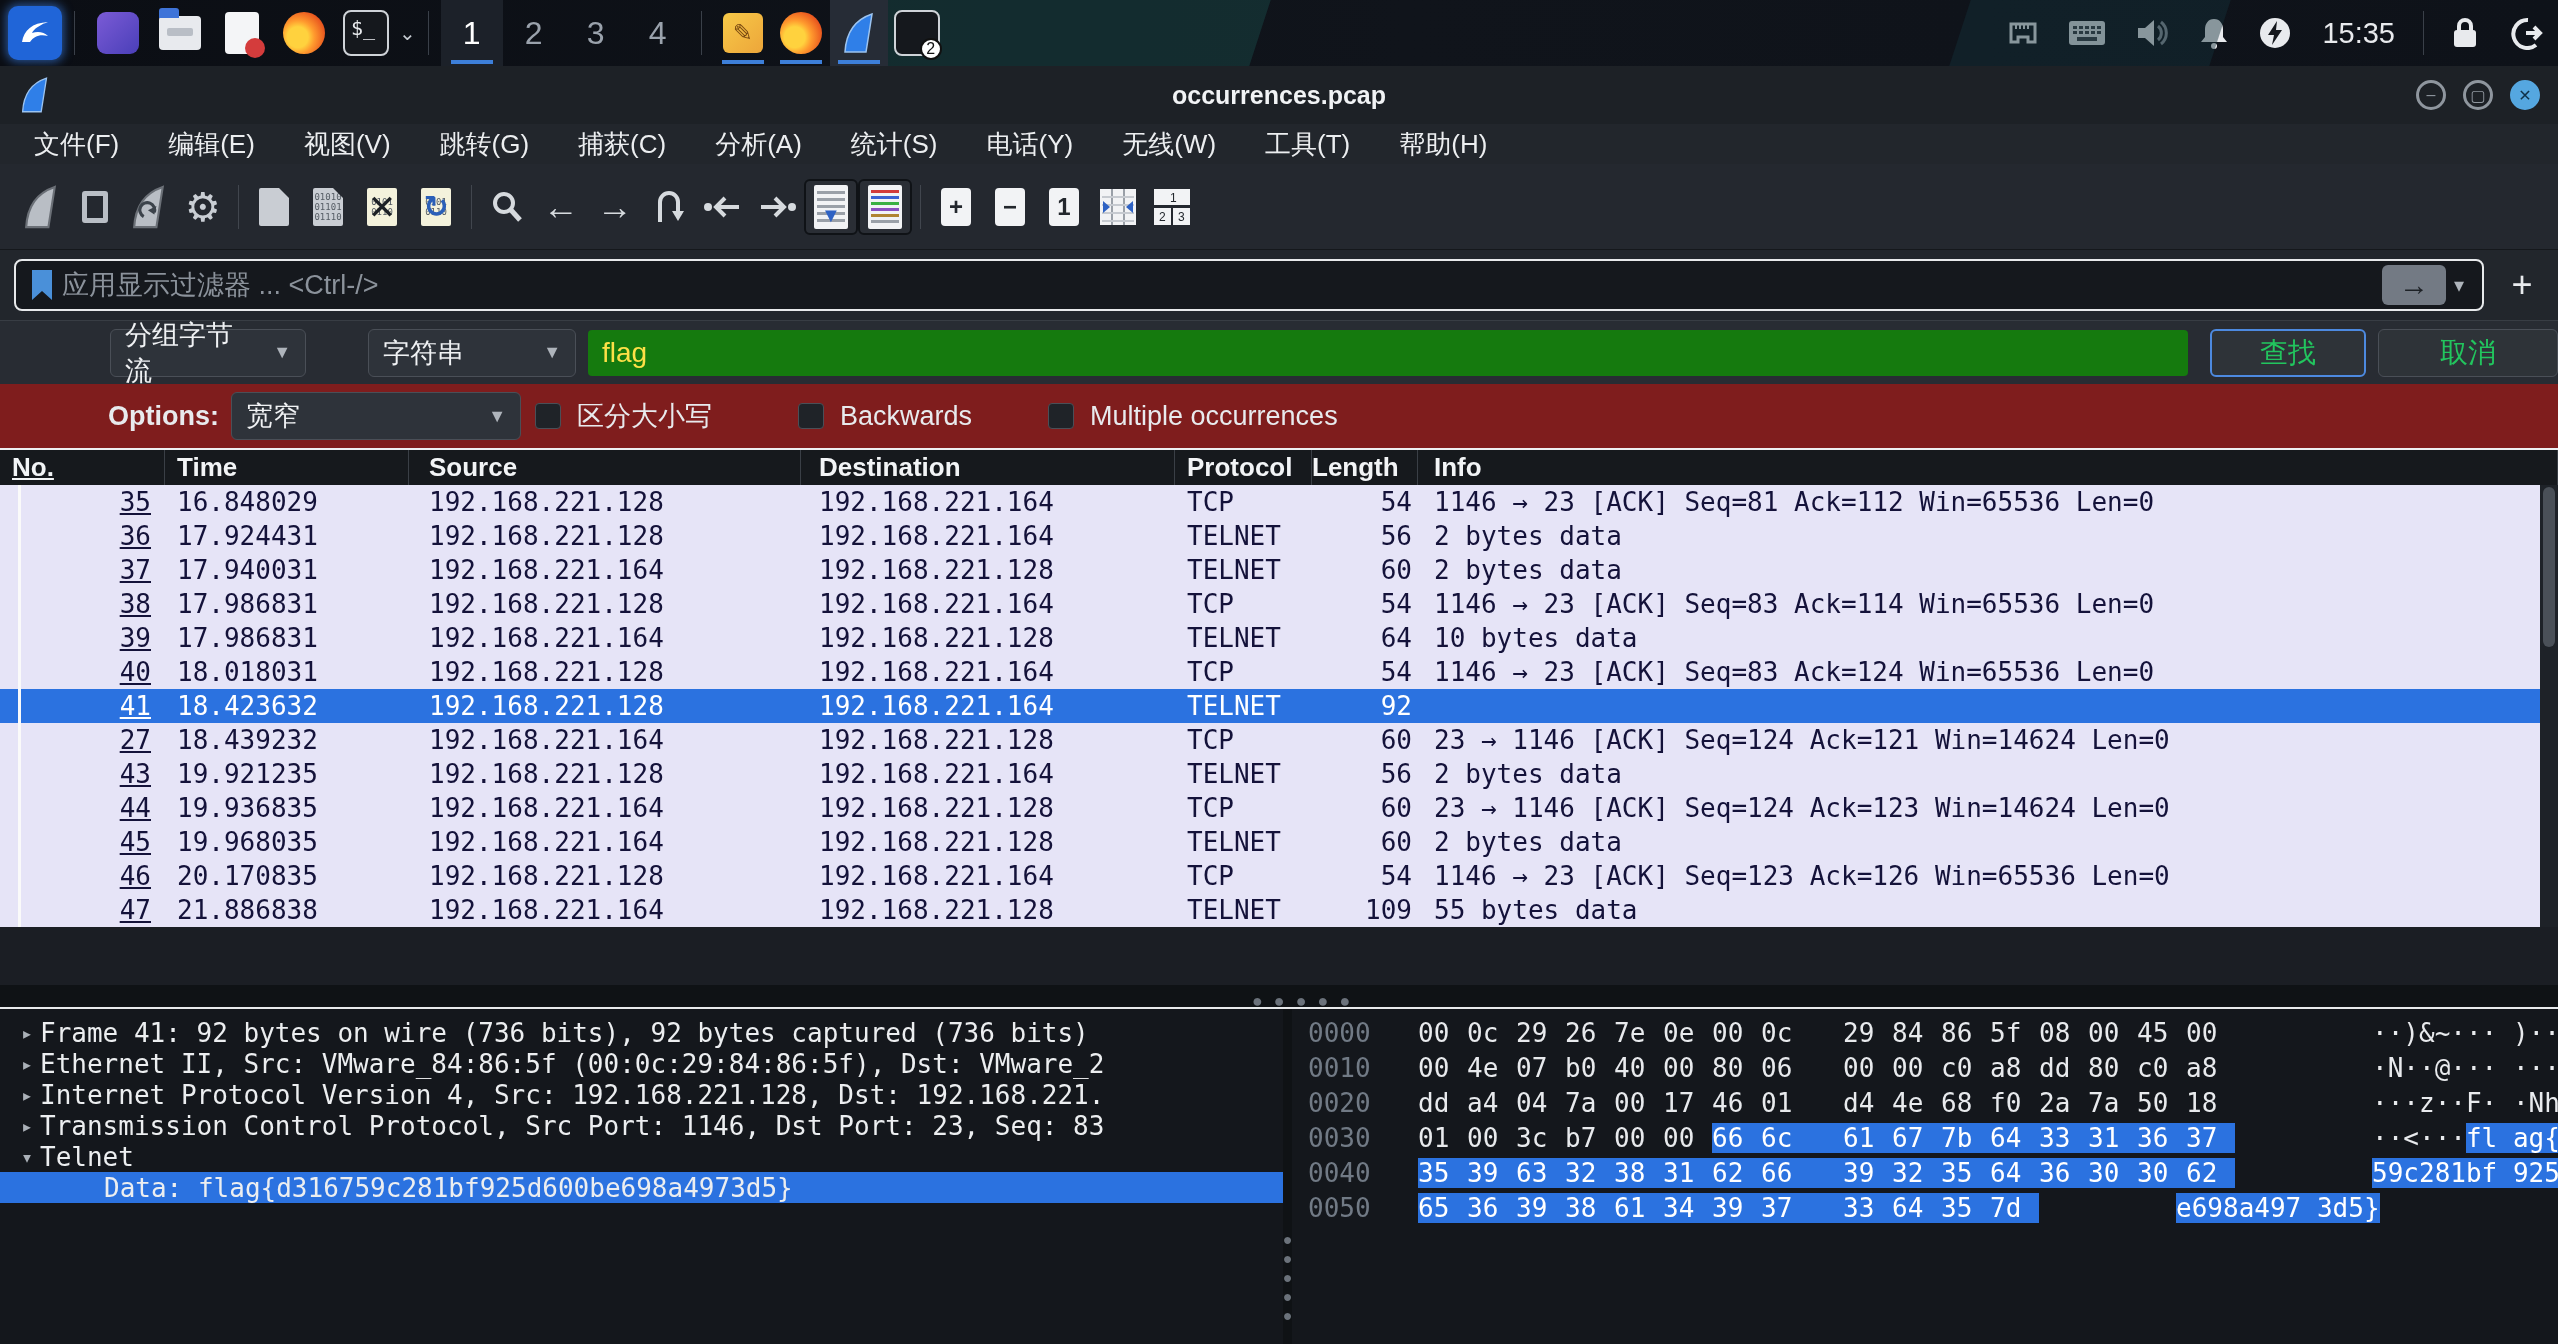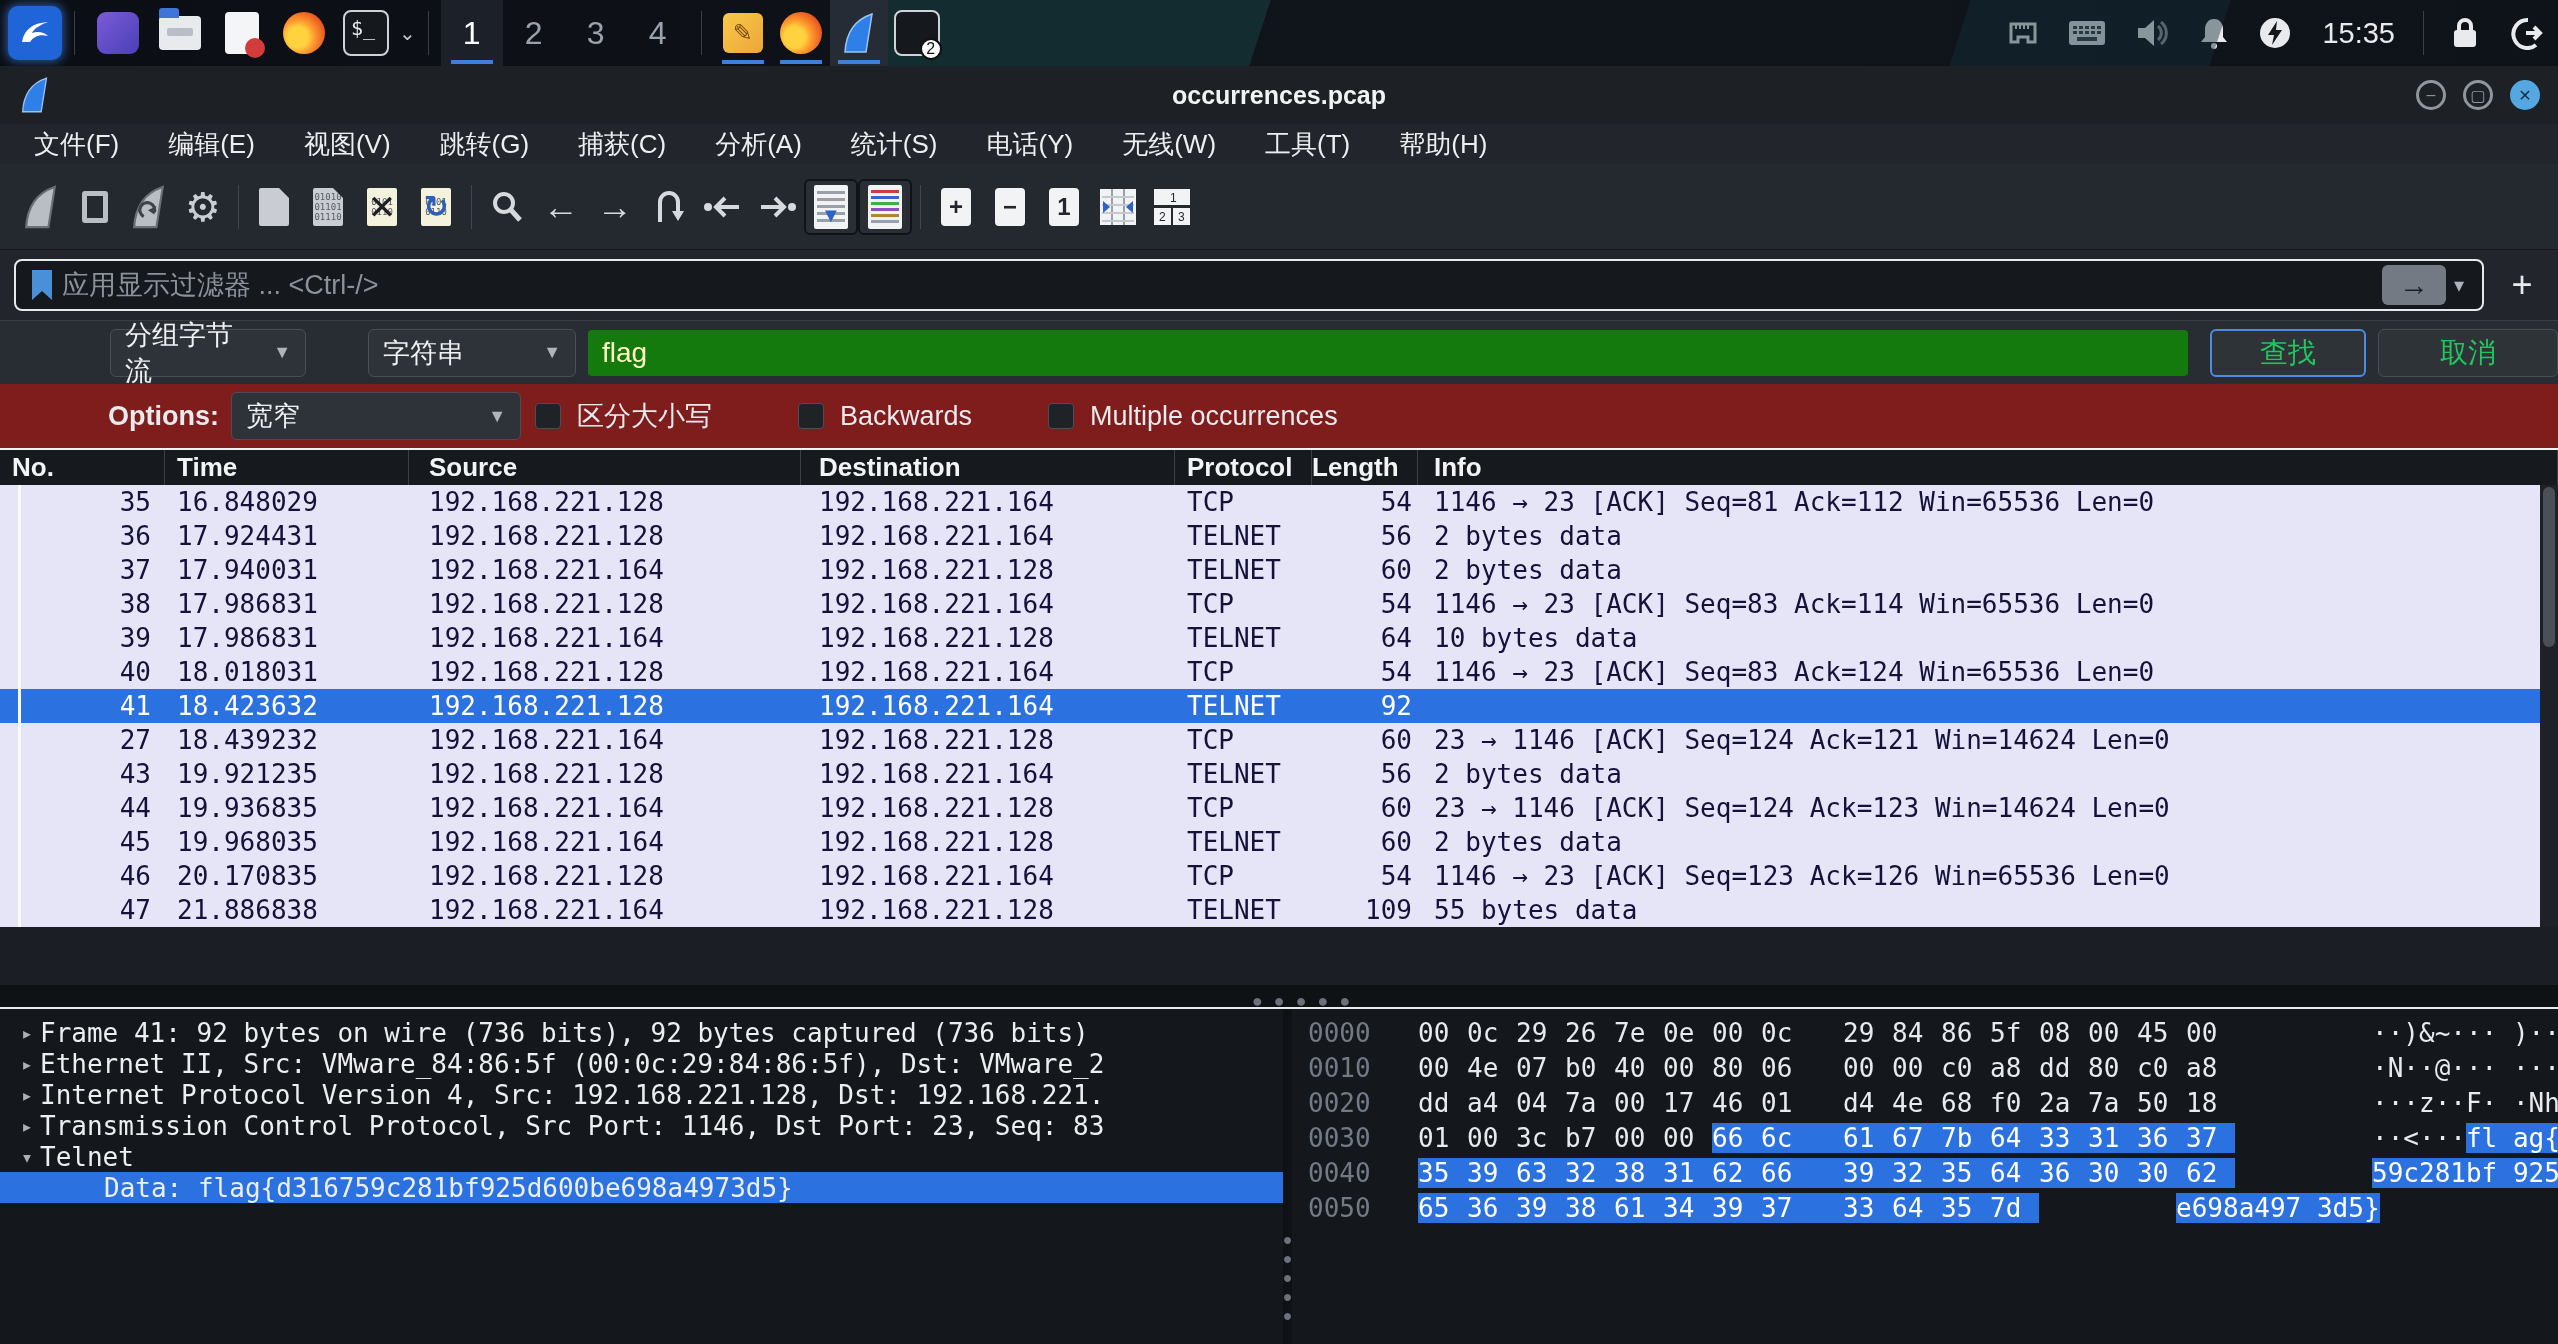--- a/index.html
+++ b/index.html
@@ -100,21 +100,21 @@
 
   
   .findbar{ position:absolute; left:0; top:254px; width:100%; height:64px; background:#282c33;
     border-top:1px solid #383d44; display:flex; align-items:center; }
   .dropdown{ height:48px; background:#2e333a; border:1px solid #4a4f57; border-radius:6px;
     display:flex; align-items:center; padding:0 14px; font-size:27px; color:#f0f2f4; }
   .dropdown .dd-arr{ margin-left:auto; color:#aeb4bb; font-size:18px; padding-left:14px; }
   .dd-findin{ margin-left:110px; width:196px; }
   .dd-type{ margin-left:62px; width:208px; }
   .find-input{ margin-left:12px; width:1600px; height:46px; background:#157a0e; border-radius:4px;
-    color:#fef9c3; font-size:28px; display:flex; align-items:center; padding:0 14px; }
+    color:#fde047; font-size:28px; display:flex; align-items:center; padding:0 14px; }
   .btn{ height:48px; border-radius:6px; background:#2e3338; border:1px solid #4a4f57; color:#22c55e;
     font-size:28px; display:flex; align-items:center; justify-content:center; }
   .btn.primary{ border:2px solid #4d8ae0; }
   .find-btn{ width:156px; margin-left:22px; }
   .cancel-btn{ width:180px; margin-left:12px; }
 
   
   .optionsbar{ position:absolute; left:0; top:318px; width:100%; height:64px; background:#7f1d1d;
     display:flex; align-items:center; font-size:27px; }
   .opt-label{ font-weight:bold; margin-left:108px; }
@@ -127,21 +127,21 @@
   .plist{ position:absolute; left:0; top:382px; width:100%; height:537px; border-top:2px solid #eef0f2; }
   .plist-header{ display:flex; height:35px; background:#16191d; color:#f2f4f6; font-size:26px; font-weight:bold;
     align-items:center; }
   .plist-header .cell{ border-right:1px solid #3a3f46; height:100%; display:flex; align-items:center; }
   .rows{ position:relative; height:100%; }
   .rows::before{ content:""; position:absolute; left:18px; top:0; height:442px; width:3px; background:#fafafa; z-index:5; }
   .prow{ display:flex; height:34px; align-items:center; background:#e6e4f7; color:#14123a;
     font-family:"DejaVu Sans Mono","Liberation Mono",monospace; font-size:26px; white-space:pre; }
   .prow.sel{ background:#2b72e0; color:#ffffff; }
   .cell{ overflow:hidden; white-space:pre; flex:none; }
-  .col-no{ width:165px; text-align:right; padding-right:14px; }
+  .col-no{ width:165px; text-align:right; padding-right:14px;text-decoration:underline; }
   .plist-header .col-no{ text-align:left; padding-left:12px; }
   .col-time{ width:244px; padding-left:12px; }
   .col-src{ width:392px; padding-left:20px; }
   .col-dst{ width:374px; padding-left:18px; }
   .col-proto{ width:137px; padding-left:12px; }
   .col-len{ width:106px; text-align:right; padding-right:6px; }
   .col-info{ flex:1; padding-left:16px; }
   .vscroll{ position:absolute; right:0; top:35px; width:18px; height:442px; background:#1e2228; }
   .vscroll .thumb{ position:absolute; left:3px; top:2px; width:12px; height:160px; background:#4a5058; border-radius:6px; }
 

